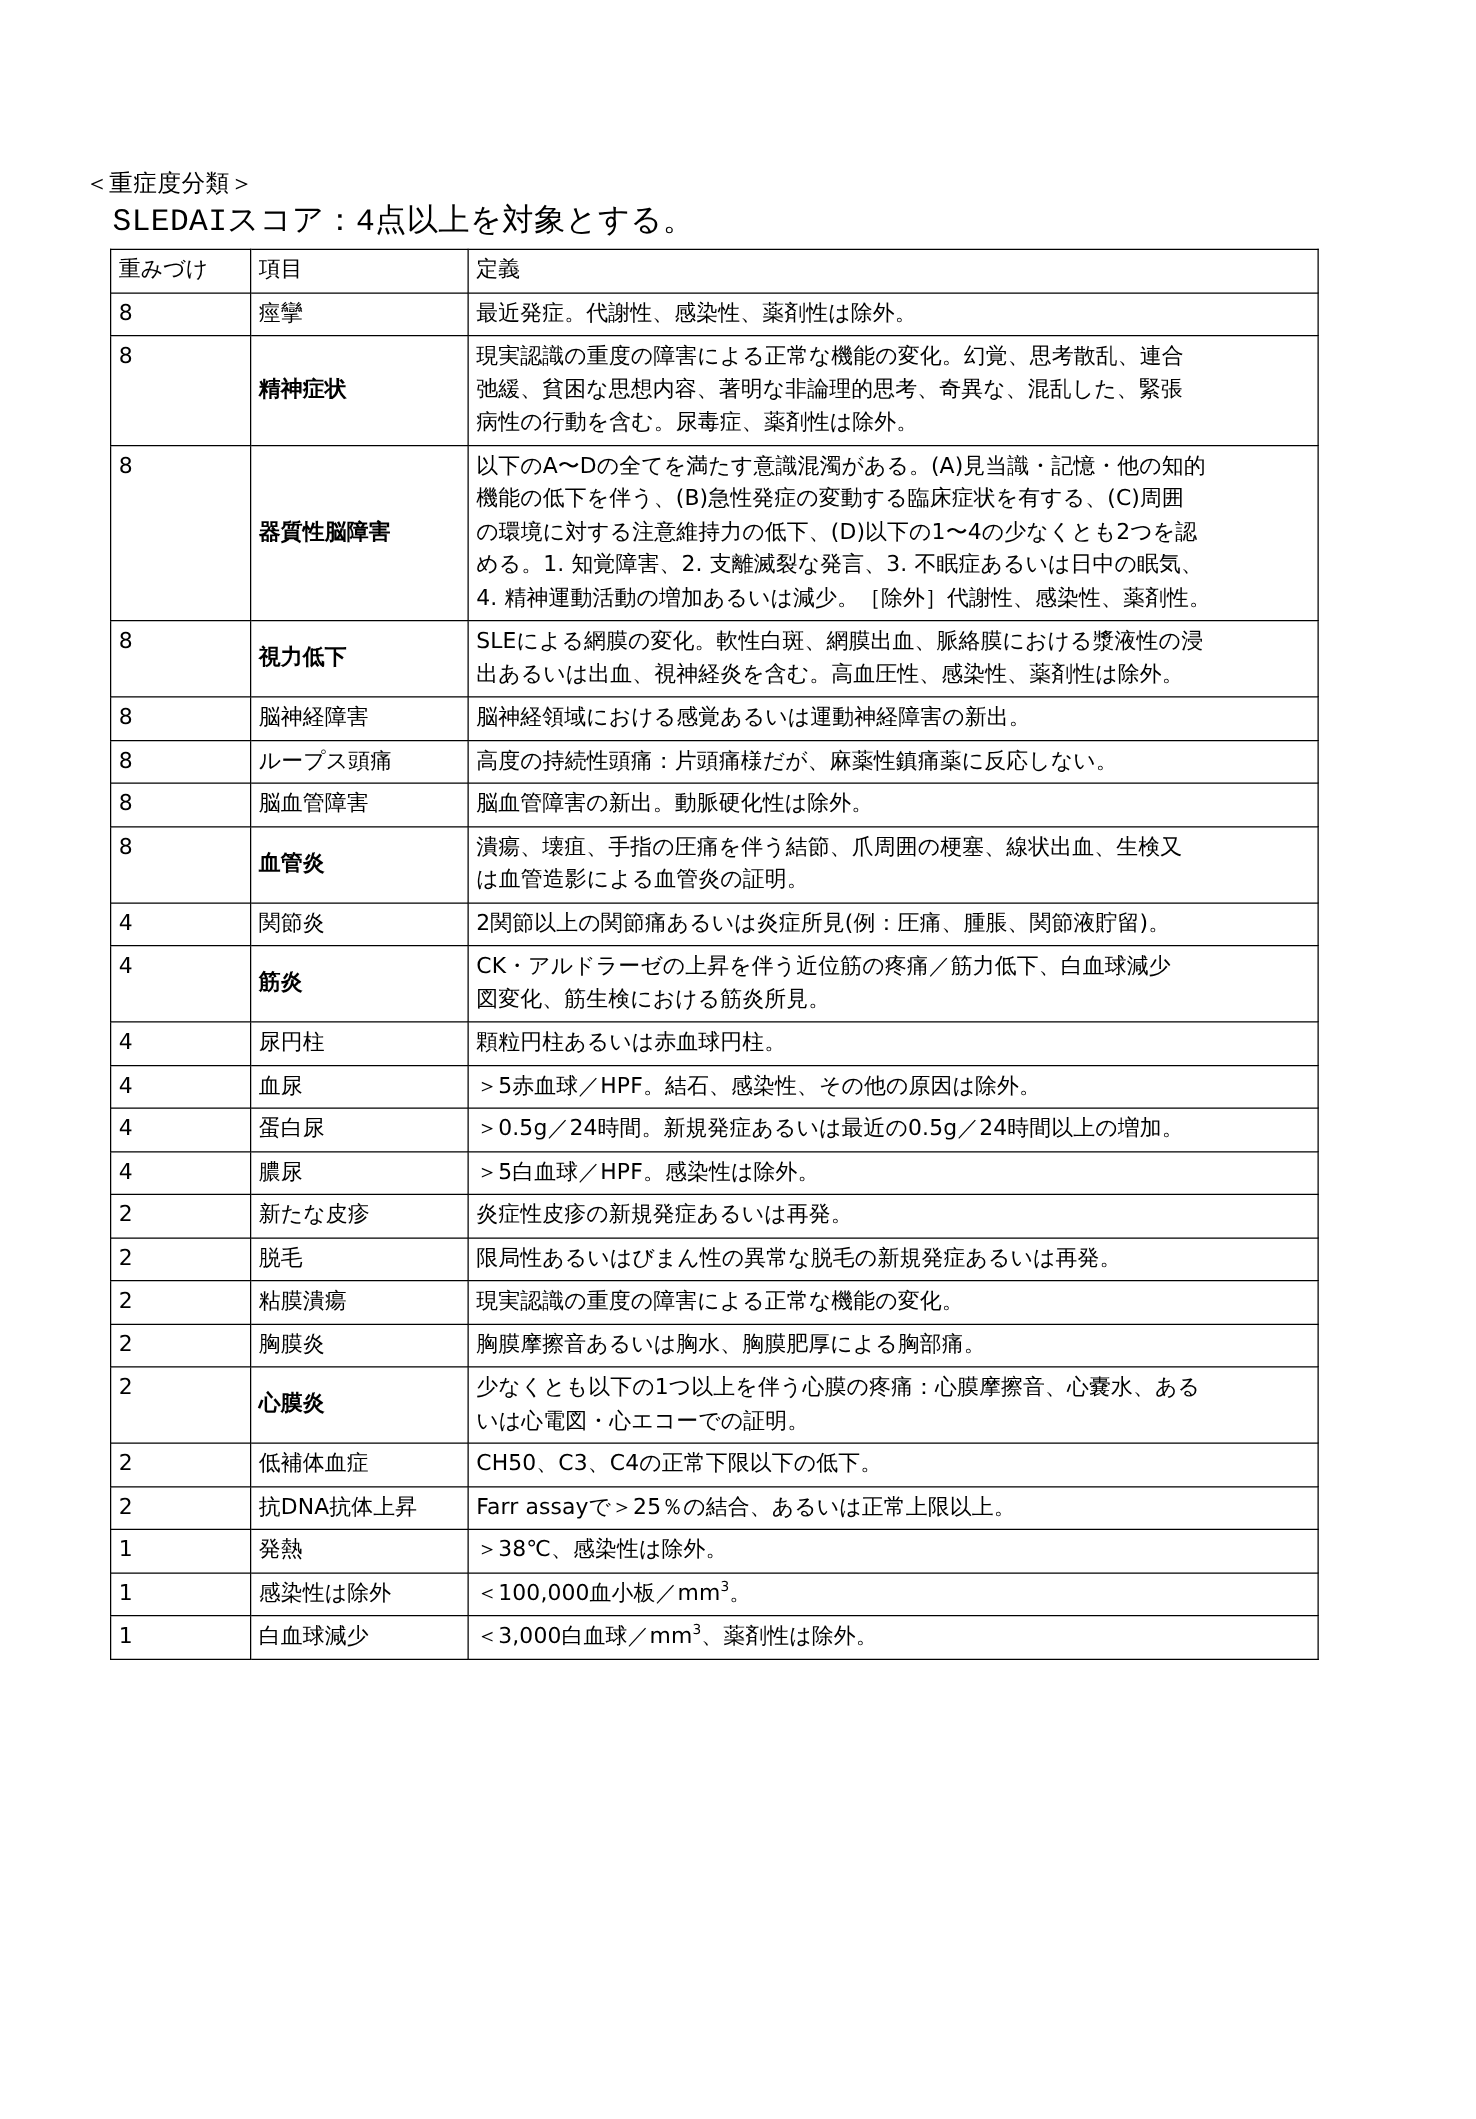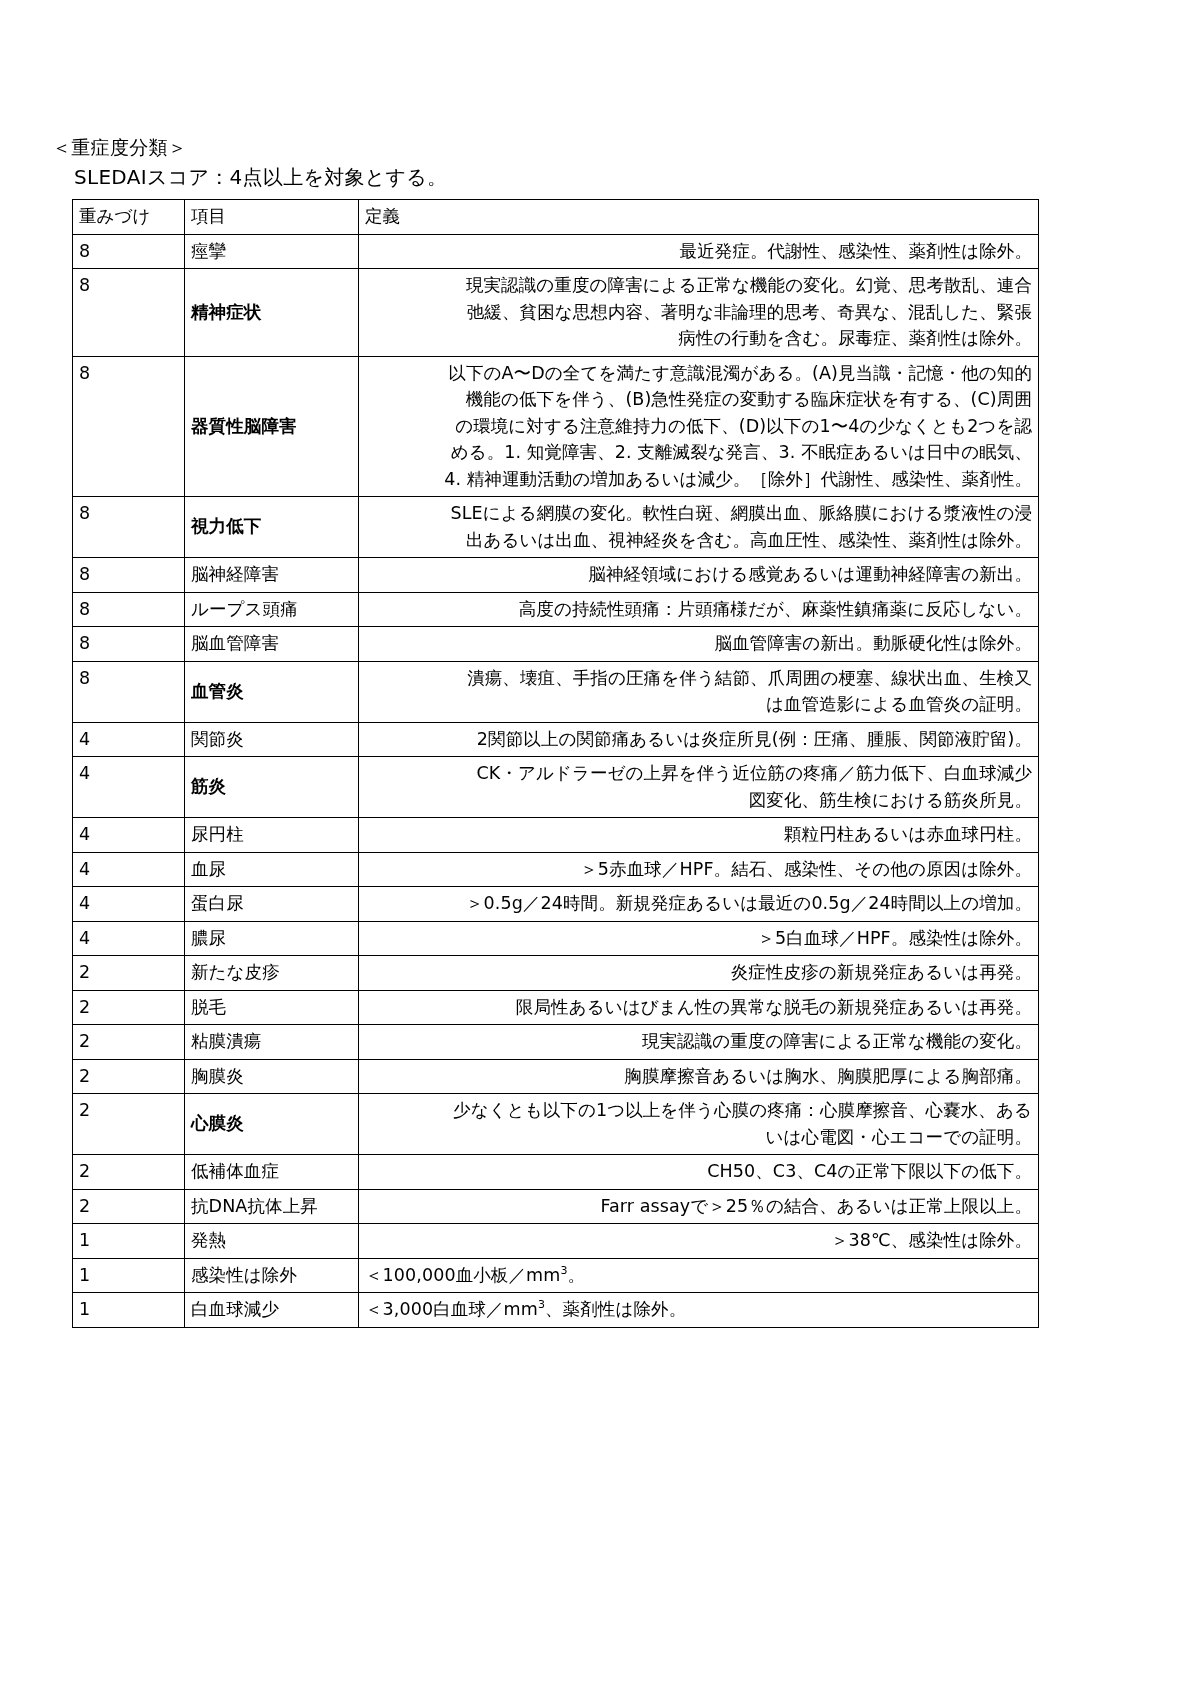--- a/index.html
+++ b/index.html
@@ -17,36 +17,37 @@
   }
   .page {
     position: absolute;
     left: 0; top: 0;
     width: 1181px;
     height: 1695px;
     background: #ffffff;
   }
   .doc-body {
     position: absolute;
-    left: 52px;
+    left: 68px;
     top: 132px;
     width: 966px;
   }
   .heading {
     font-size: 19px;
     line-height: 30px;
     letter-spacing: 0.3px;
     white-space: nowrap;
   }
   .subline {
-    font-size: 20px;
+    font-size: 25px;
     line-height: 31px;
     padding-left: 22px;
     letter-spacing: 0.3px;
     white-space: nowrap;
+    font-family: Liberation Mono, monospace;
   }
   table.sledai {
     border-collapse: collapse;
     width: 966px;
     margin-top: 6px;
     table-layout: fixed;
     margin-left: 20px;
   }
   table.sledai td, table.sledai th {
     border: 1px solid #000000;
@@ -77,21 +78,21 @@
     font-weight: bold;
   }
   tr.multi td.weight {
     vertical-align: top;
   }
   .sup {
     font-size: 11px;
     vertical-align: super;
     line-height: 0;
   }
-  .defline { display: block; white-space: nowrap; text-align: right; }
+  .defline { display: block; white-space: nowrap; }
 </style>
 </head>
 <body>
 
 <div class="page">
   <div class="doc-body">
 
     <div class="heading">＜重症度分類＞</div>
     <div class="subline">SLEDAIスコア：4点以上を対象とする。</div>
 

